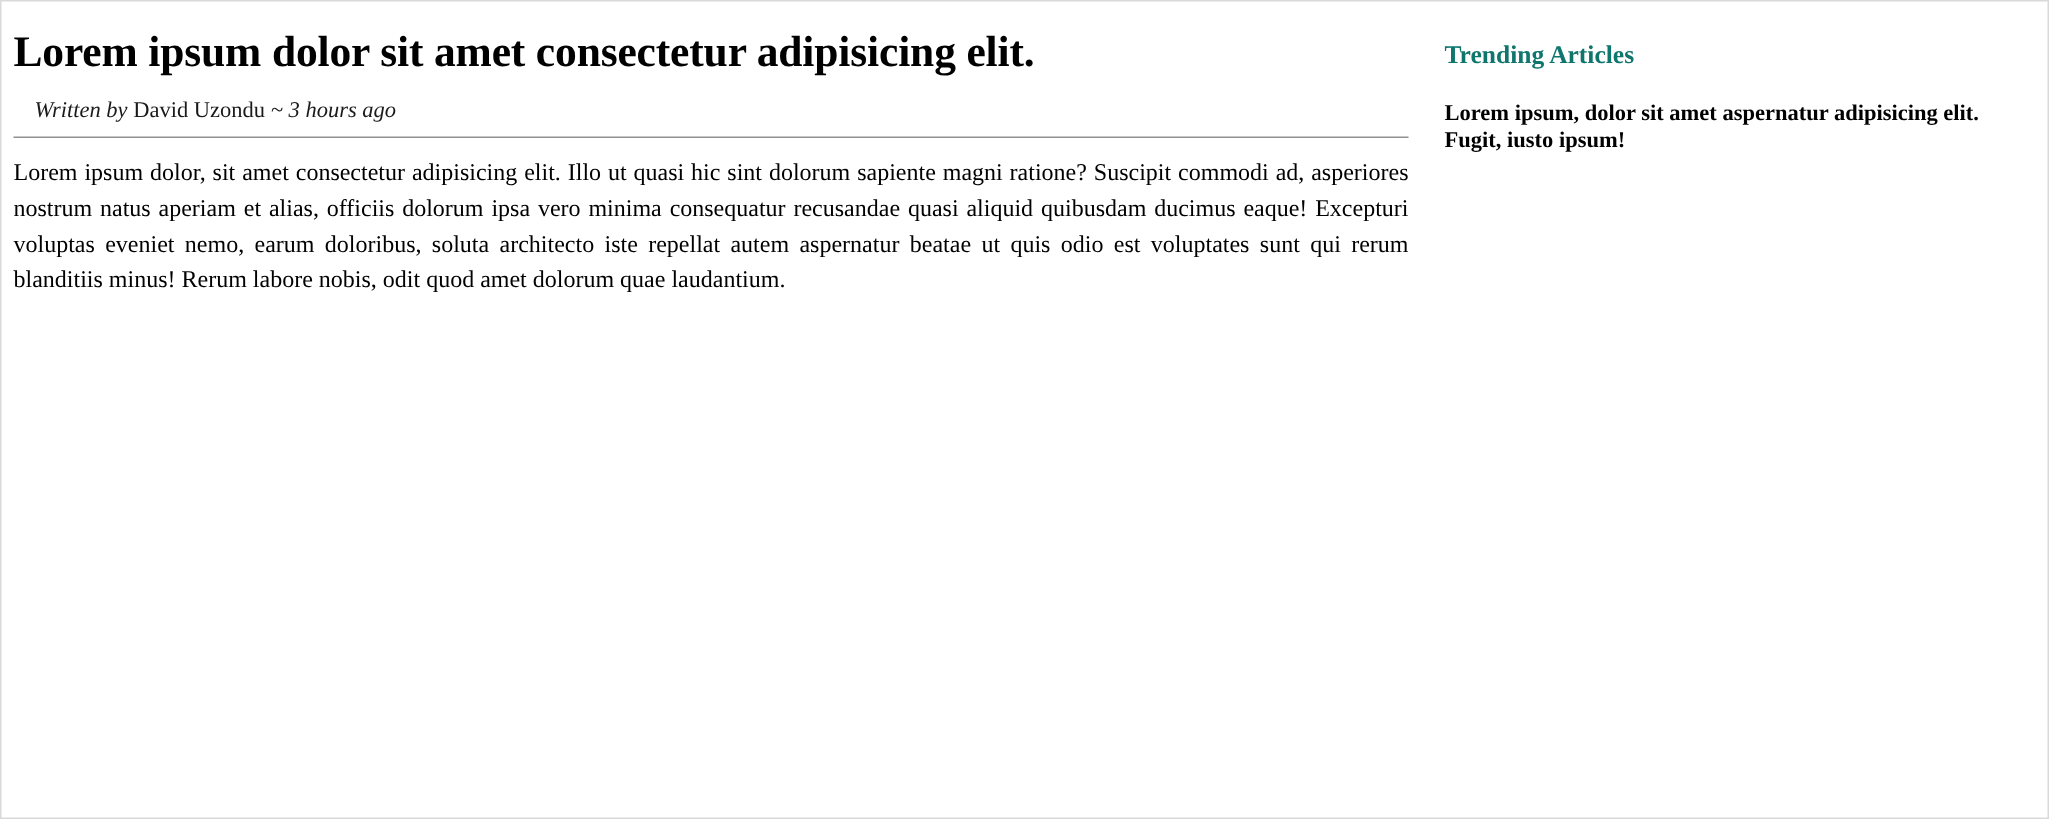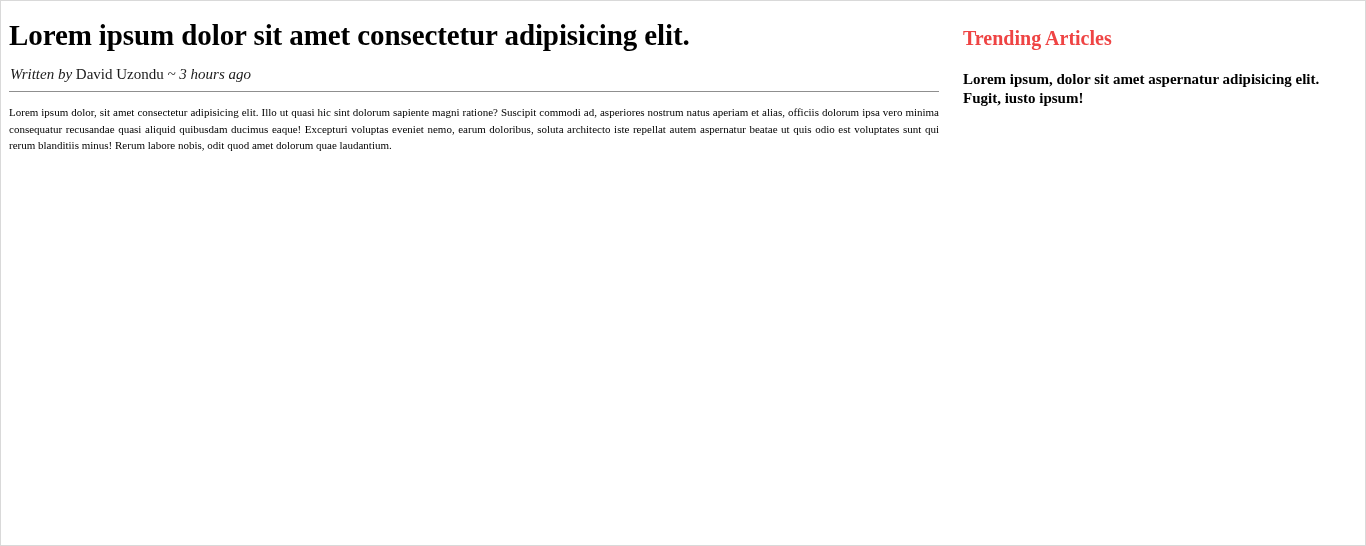--- a/index.html
+++ b/index.html
@@ -36,58 +36,58 @@
     font-size: 29px;
     font-weight: bold;
     line-height: 1.12;
     margin: 0 0 14px 0;
     letter-spacing: -0.1px;
     color: #000000;
   }
   .byline {
     font-size: 15px;
     line-height: 1.2;
-    margin: 0 0 8px 1px;
+    margin: 0 0 8px 14px;
     color: #1a1a1a;
   }
   .byline .written-by {
     font-style: italic;
   }
   .byline .author {
     font-style: normal;
   }
   .byline .timeinfo {
     font-style: italic;
   }
   .divider {
     border: 0;
     border-top: 1px solid #8f8f8f;
     margin: 6px 0 12px 0;
     width: 930px;
   }
   .article-body {
-    font-size: 11px;
+    font-size: 16px;
     line-height: 1.47;
     text-align: justify;
     margin: 0;
     width: 930px;
     color: #000000;
   }
   .sidebar {
     width: 410px;
     box-sizing: border-box;
     padding: 26px 18px 0 10px;
     flex: 0 0 auto;
   }
   .sidebar-title {
-    font-size: 20px;
+    font-size: 17px;
     font-weight: bold;
     line-height: 1.15;
     margin: 0 0 20px 0;
-    color: #ef4444;
+    color: #0f766e;
   }
   .trending-item {
     font-size: 15px;
     font-weight: bold;
     line-height: 1.25;
     margin: 0 0 12px 0;
     color: #000000;
   }
 </style>
 </head>

